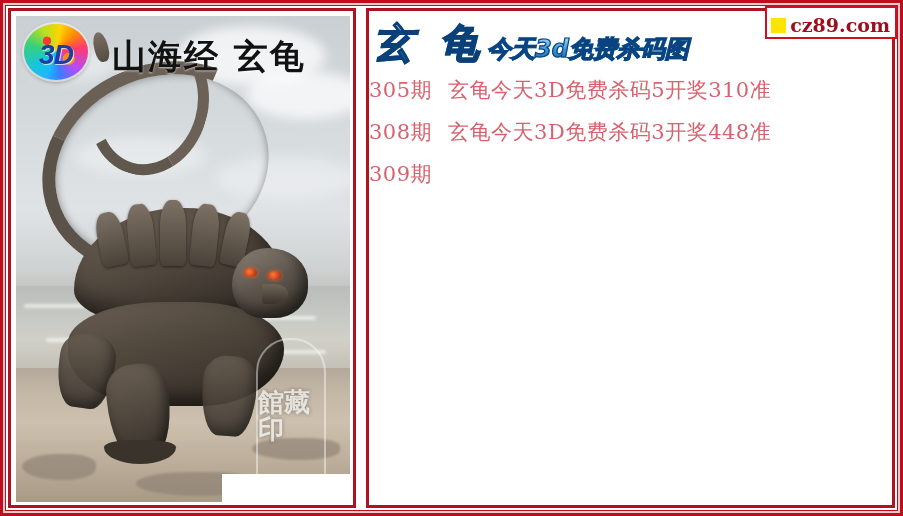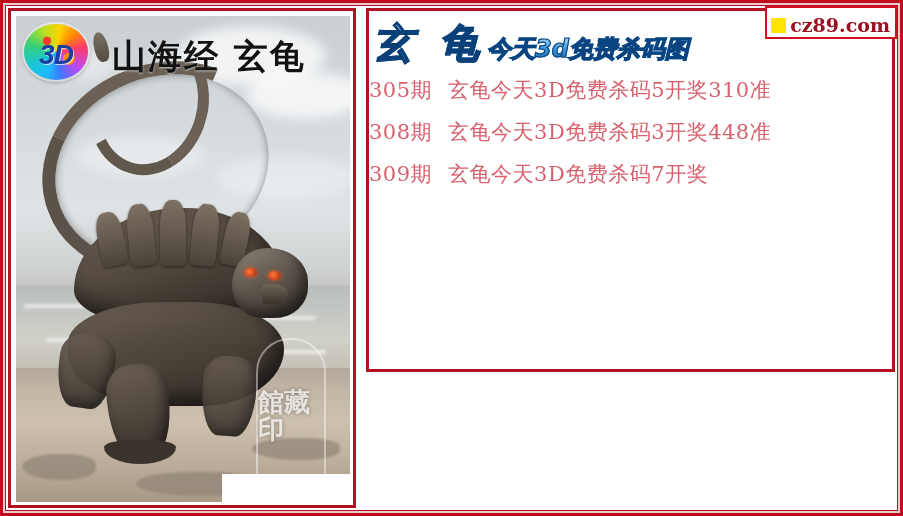--- a/index.html
+++ b/index.html
@@ -266,21 +266,21 @@
     width: 133px; height: 40px;
     background: #ffffff;
   }
 
   
   .right-panel {
     position: absolute;
     left: 366px;
     top: 8px;
     width: 529px;
-    height: 364px;
+    height: 500px;
     box-sizing: border-box;
     border: 3px solid #b0121f;
     background: #ffffff;
     overflow: hidden;
   }
   .banner {
     position: absolute;
     left: 4px; top: 2px;
     height: 52px;
     display: flex;
@@ -440,21 +440,20 @@
       <div class="row">
         <span class="row-text row-issue">305期</span>
         <span class="row-text">玄龟今天3D免费杀码5开奖310准</span>
       </div>
       <div class="row">
         <span class="row-text row-issue">308期</span>
         <span class="row-text">玄龟今天3D免费杀码3开奖448准</span>
       </div>
       <div class="row">
         <span class="row-text row-issue">309期</span>
-        <span class="row-text">玄龟今天3D免费杀码7开奖</span>
       </div>
     </div>
 
   </div>
 
   <div class="cz-logo">
     <span class="cz-swatch"></span>
     <span class="cz-text">cz89.com</span>
   </div>
 

